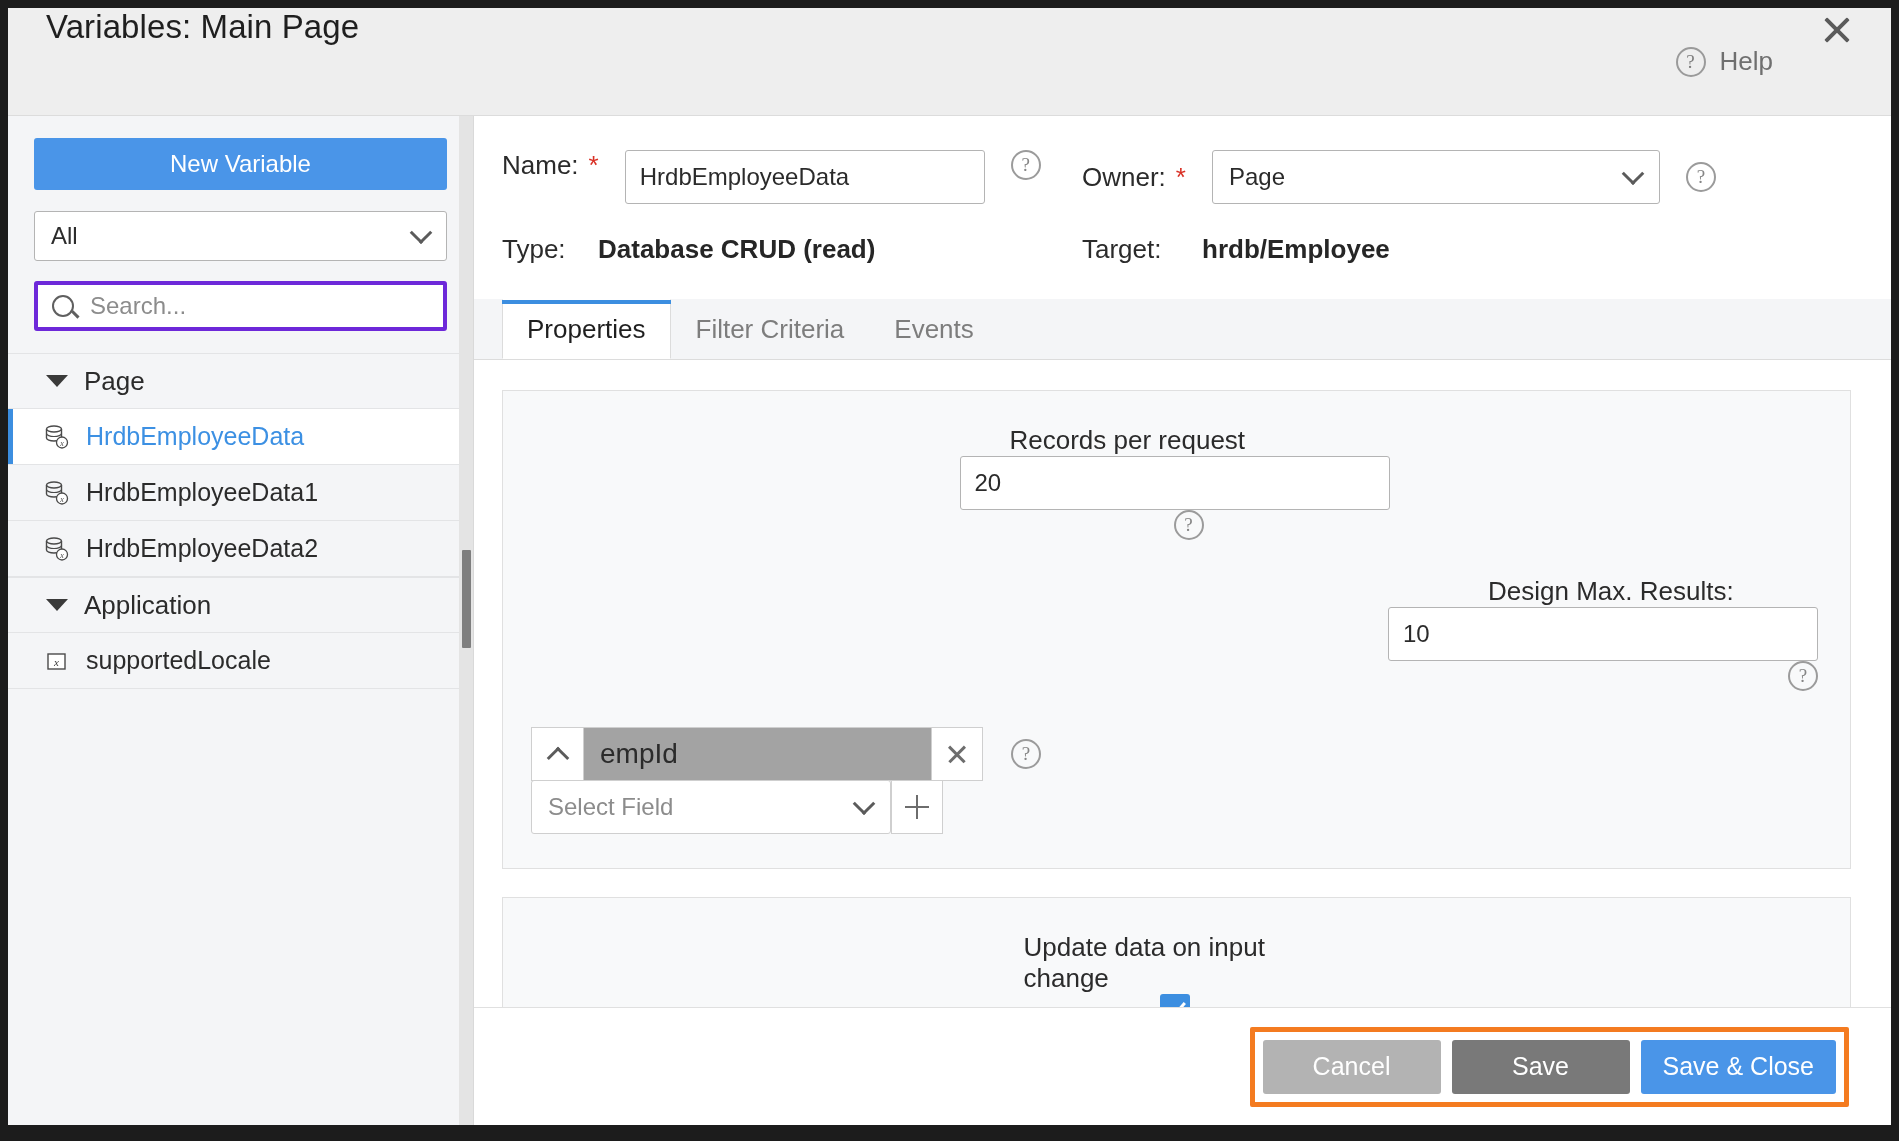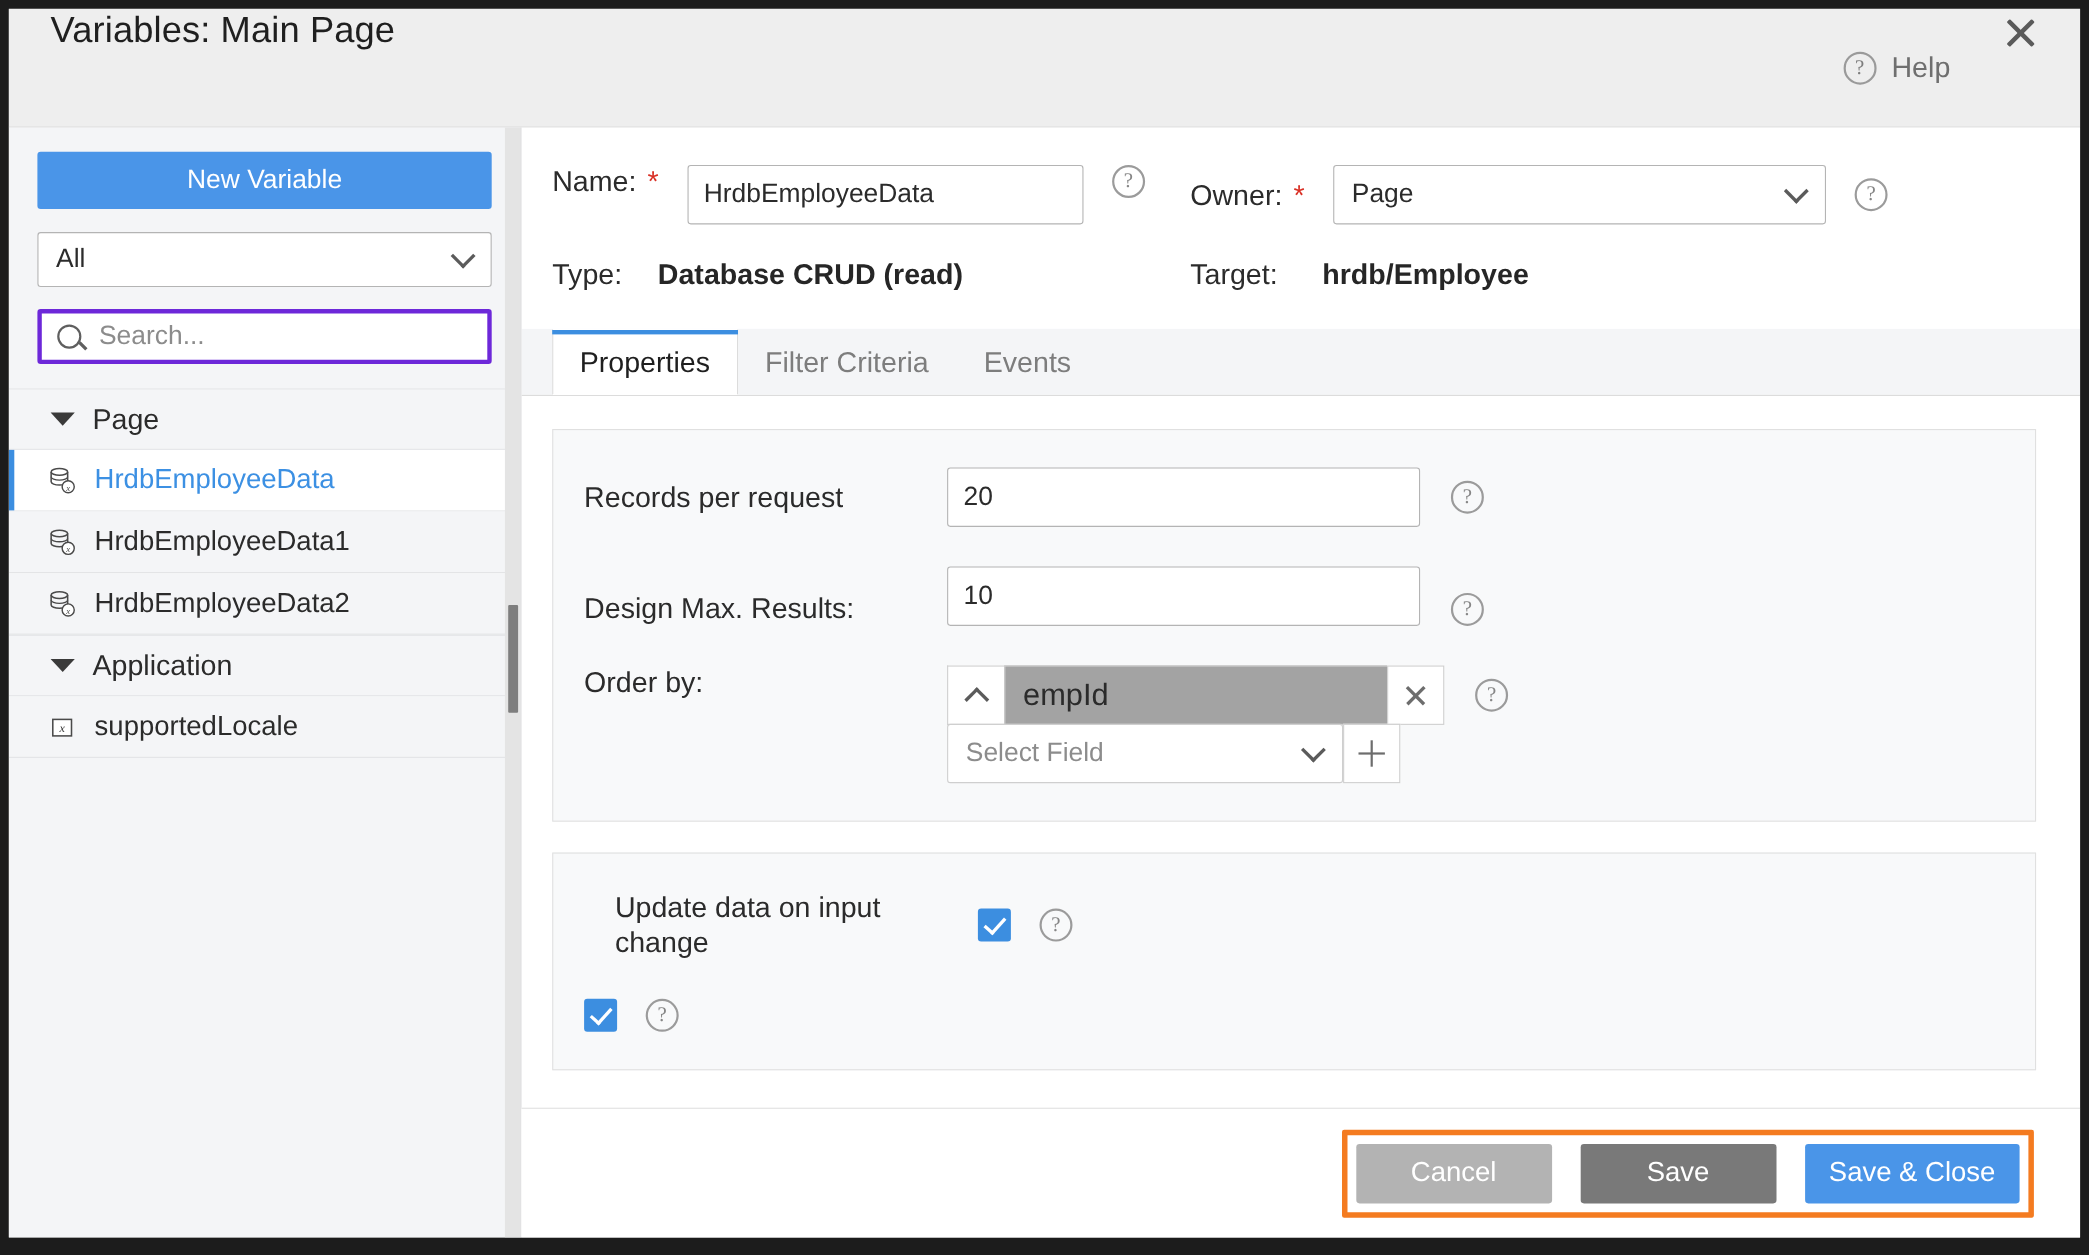--- a/index.html
+++ b/index.html
@@ -366,20 +366,21 @@
     border: 1px solid #e0e0e0;
     background: #f8f9fa;
     padding: 34px 0;
   }
   .panel + .panel { margin-top: 28px; }
 
   .prow {
     display: flex;
     align-items: center;
     padding: 0 32px 0 28px;
+    flex-direction: column;
   }
   .prow + .prow { margin-top: 36px; align-items: flex-end; }
   .prow-label {
     font-size: 26px;
     color: #2b2b2b;
     width: 330px;
     flex: none;
   }
   .prow .text-input { width: 430px; }
   .prow .hint-icon { margin-left: 28px; }
@@ -492,21 +493,21 @@
     display: flex;
     align-items: center;
     justify-content: flex-end;
     padding-right: 42px;
     position: relative;
   }
   .btn-highlight {
     border: 5px solid #f47b20;
     padding: 8px;
     display: flex;
-    gap: 26px;
+    gap: 11px;
     border-radius: 2px;
   }
   .footer-btn {
     height: 54px;
     min-width: 178px;
     border: none;
     border-radius: 3px;
     color: #ffffff;
     font-size: 25px;
     cursor: pointer;
@@ -669,21 +670,20 @@
                 <span class="hint-icon">?</span>
               </div>
 
               <div class="prow">
                 <span class="prow-label">Design Max. Results:</span>
                 <input class="text-input" type="text" value="10" style="">
                 <span class="hint-icon">?</span>
               </div>
 
               <div class="orderby-row">
-                <span class="prow-label">Order by:</span>
                 <div class="orderby-stack">
                   <div class="ob-line1">
                     <div class="ob-dir-btn">
                       <span class="up-chev"></span>
                     </div>
                     <div class="ob-field">empId</div>
                     <div class="ob-x-btn"></div>
                   </div>
                   <div class="ob-line2">
                     <div class="ob-select-wrap">

